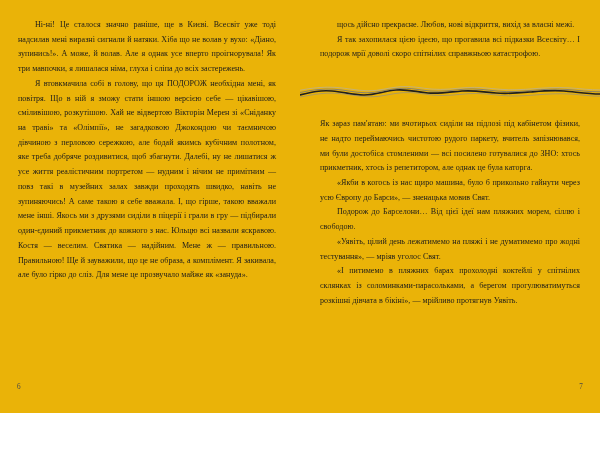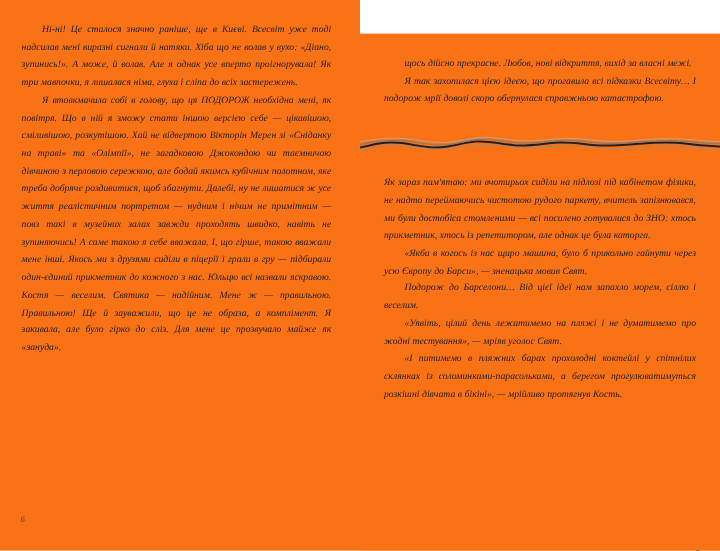--- a/index.html
+++ b/index.html
@@ -19,32 +19,30 @@
     position: relative;
     width: 600px;
     height: 459px;
     background: #ffffff;
     display: flex;
   }
 
   .page {
     position: relative;
     width: 300px;
-    height: 459px;
+    height: 413px;
     box-sizing: border-box;
-    background: #f97316;
-    font-style: italic;
+    background: #eab308;
   }
 
   .page-left {
     padding: 18px 24px 0 18px;
   }
   .page-right {
     padding: 18px 20px 0 20px;
-    margin-top: 28px;
   }
 
   .textblock {
     font-size: 8.05px;
     line-height: 14.72px;
     text-align: justify;
     text-justify: inter-word;
     letter-spacing: 0.02px;
     word-spacing: 0.1px;
     color: #1b1b1b;
@@ -97,36 +95,36 @@
     <div class="textblock">
       <p>Ні-ні! Це сталося значно раніше, ще в Києві. Всесвіт уже тоді надсилав мені виразні сигнали й натяки. Хіба що не волав у вухо: «Діано, зупинись!». А може, й волав. Але я однак усе вперто проігнорувала! Як три мавпочки, я лишалася німа, глуха і сліпа до всіх застережень.</p>
       <p>Я втовкмачила собі в голову, що ця ПОДОРОЖ необхідна мені, як повітря. Що в ній я зможу стати іншою версією себе — цікавішою, сміливішою, розкутішою. Хай не відвертою Вікторін Мерен зі «Сніданку на траві» та «Олімпії», не загадковою Джокондою чи таємничою дівчиною з перловою сережкою, але бодай якимсь кубічним полотном, яке треба добряче роздивитися, щоб збагнути. Далебі, ну не лишатися ж усе життя реалістичним портретом — нудним і нічим не примітним — повз такі в музейних залах завжди проходять швидко, навіть не зупиняючись! А саме такою я себе вважала. І, що гірше, такою вважали мене інші. Якось ми з друзями сиділи в піцерії і грали в гру — підбирали один-єдиний прикметник до кожного з нас. Юльцю всі назвали яскравою. Костя — веселим. Святика — надійним. Мене ж — правильною. Правильною! Ще й зауважили, що це не образа, а комплімент. Я закивала, але було гірко до сліз. Для мене це прозвучало майже як «зануда».</p>
     </div>
     <div class="folio folio-left">6</div>
   </div>
 
   <div class="page page-right">
     <div class="textblock">
       <p>щось дійсно прекрасне. Любов, нові відкриття, вихід за власні межі.</p>
-      <p>Я так захопилася цією ідеєю, що прогавила всі підказки Всесвіту… І подорож мрії доволі скоро обернулася справжньою катастрофою.</p>
+      <p>Я так захопилася цією ідеєю, що прогавила всі підказки Всесвіту… І подорож мрії доволі скоро спітнілих справжньою катастрофою.</p>
     </div>
 
     <div class="divider">
       <svg viewBox="0 0 300 26" preserveAspectRatio="none" aria-hidden="true">
         <path d="M0,16 C12,13 20,11 32,12 C44,13 52,16 64,16 C76,16 84,12 96,11 C108,10 116,13 128,14 C140,15 150,13 162,12 C174,11 184,13 196,14 C208,15 218,14 230,13 C242,12 252,11 264,12 C276,13 288,15 300,15" fill="none" stroke="#1f1f1f" stroke-width="1.7" stroke-linecap="round"></path>
         <path d="M0,13.5 C12,11 22,9.5 34,10.2 C46,11 54,13.6 66,13.8 C78,14 86,10.4 98,9.4 C110,8.4 118,11 130,12 C142,13 152,11.2 164,10.2 C176,9.2 186,11 198,12.1 C210,13.2 220,12.4 232,11.4 C244,10.4 254,9.6 266,10.4 C278,11.2 289,13 300,12.8" fill="none" stroke="#7a7a7a" stroke-width="1.0" stroke-linecap="round" opacity="0.85"></path>
         <path d="M0,11.2 C12,8.8 24,7.6 36,8.4 C48,9.2 56,11.6 68,11.8 C80,12 88,8.6 100,7.7 C112,6.8 120,9.1 132,10.1 C144,11.1 154,9.5 166,8.6 C178,7.7 188,9.3 200,10.3 C212,11.3 222,10.6 234,9.7 C246,8.8 256,8.1 268,8.8 C280,9.5 290,11.1 300,10.9" fill="none" stroke="#b0b0b0" stroke-width="0.8" stroke-linecap="round" opacity="0.8"></path>
         <path d="M0,18 C14,15.4 24,13.6 36,14.3 C48,15 58,17.6 70,17.8 C82,18 90,14.6 102,13.7 C114,12.8 122,15.2 134,16.2 C146,17.2 156,15.6 168,14.7 C180,13.8 190,15.5 202,16.5 C214,17.5 224,16.8 236,15.9 C248,15 258,14.3 270,15 C282,15.7 291,17.4 300,17.2" fill="none" stroke="#8e8e8e" stroke-width="0.9" stroke-linecap="round" opacity="0.7"></path>
       </svg>
     </div>
 
     <div class="textblock section-after-divider">
       <p class="noindent">Як зараз пам'ятаю: ми вчотирьох сиділи на підлозі під кабінетом фізики, не надто переймаючись чистотою рудого паркету, вчитель запізнювався, ми були достобіса стомленими — всі посилено готувалися до ЗНО: хтось прикметник, хтось із репетитором, але однак це була каторга.</p>
       <p>«Якби в когось із нас щиро машина, було б прикольно гайнути через усю Європу до Барси», — зненацька мовив Свят.</p>
-      <p>Подорож до Барселони… Від цієї ідеї нам запахло морем, сіллю і веселим.</p>
+      <p>Подорож до Барселони… Від цієї ідеї нам пляжних морем, сіллю і свободою.</p>
       <p>«Уявіть, цілий день лежатимемо на пляжі і не думатимемо про жодні тестування», — мріяв угoлос Свят.</p>
-      <p>«І питимемо в пляжних барах прохолодні коктейлі у спітнілих склянках із соломинками-парасольками, а берегом прогулюватимуться розкішні дівчата в бікіні», — мрійливо протягнув Кость.</p>
+      <p>«І питимемо в пляжних барах прохолодні коктейлі у спітнілих склянках із соломинками-парасольками, а берегом прогулюватимуться розкішні дівчата в бікіні», — мрійливо протягнув Уявіть.</p>
     </div>
 
     <div class="folio folio-right">7</div>
   </div>
 
 </div>
 
 </body></html>

